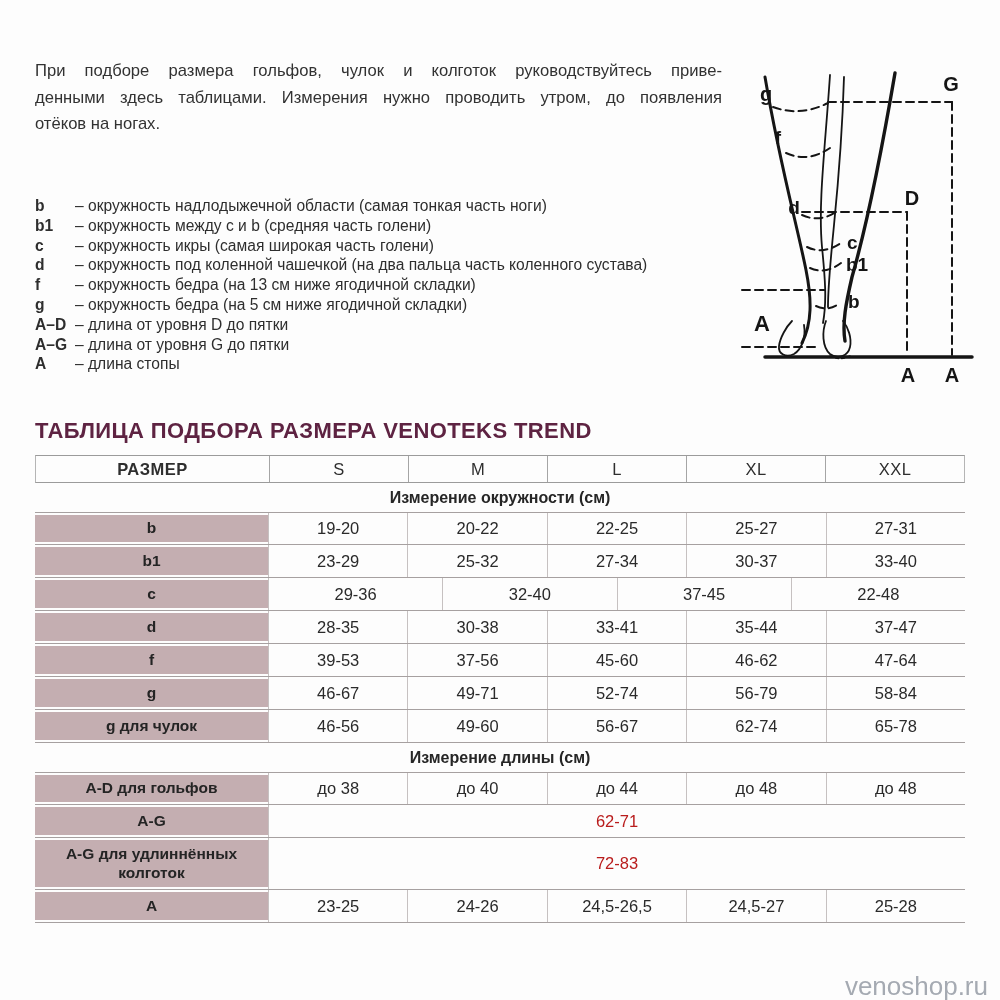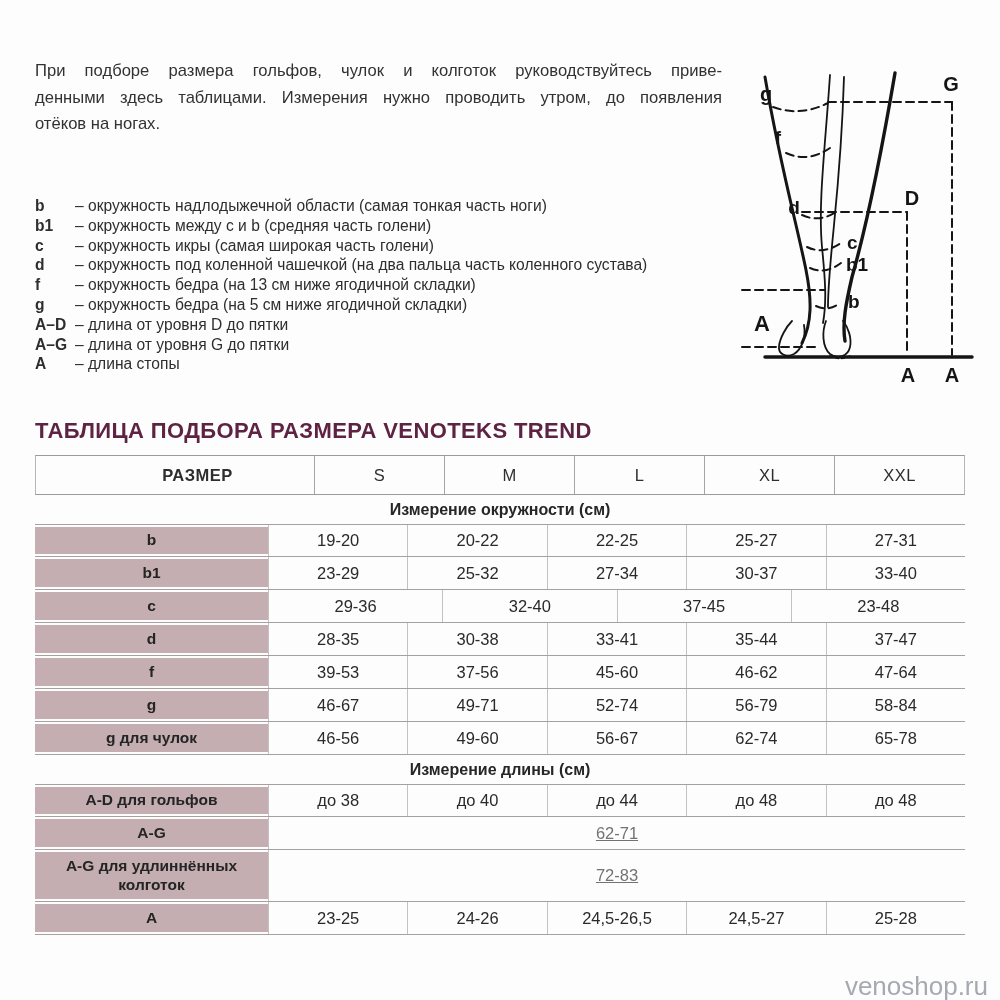--- a/index.html
+++ b/index.html
@@ -24,40 +24,40 @@
   .dlab{font-family:"Liberation Sans",sans-serif;font-weight:bold;fill:#151515;}
 
   
   .table-title{position:absolute;left:35px;top:418px;font-size:22px;font-weight:bold;
     letter-spacing:0.4px;color:var(--accent,#5e2342);}
 
   
   .size-table{position:absolute;left:35px;top:455px;width:930px;}
   .size-table *{box-sizing:border-box;}
   .trow{display:flex;align-items:stretch;}
-  .hrow{height:40px;border-top:1px solid #9b9b9b;border-bottom:1px solid #9b9b9b;
-        border-left:1px solid #b5b5b5;border-right:1px solid #b5b5b5;padding-left:45px;}
+  .hrow{height:28px;border-top:1px solid #9b9b9b;border-bottom:1px solid #9b9b9b;
+        border-left:1px solid #b5b5b5;border-right:1px solid #b5b5b5;}
   .hcell{display:flex;align-items:center;justify-content:center;font-size:16.5px;letter-spacing:0.5px;}
   .hcell.name-col{font-weight:bold;}
   .hcell + .hcell{border-left:1px solid #a5a5a5;}
   .name-col{flex:0 0 233px;}
   .val-col{flex:1;}
   .sect-label{height:29px;display:flex;align-items:center;justify-content:center;
               font-weight:bold;font-size:16px;color:#262626;}
   .drow{height:33px;border-bottom:1px solid #a6a0a0;}
   .drow.first{border-top:1px solid #a6a0a0;}
   .drow.tall{height:52px;}
   .drow .name-col{display:flex;}
   .name-pill{flex:1;margin:2px 0;background:var(--mauve,#c4aeb1);display:flex;align-items:center;
              justify-content:center;text-align:center;font-weight:bold;font-size:15.5px;
              line-height:1.18;color:#242424;padding:0 10px;}
   .vcell{display:flex;align-items:center;justify-content:center;font-size:16.5px;
          border-left:1px solid #c6c1c1;color:#2a2a2a;}
   .span-cell{flex:1;display:flex;align-items:center;justify-content:center;font-size:16.5px;
-             border-left:1px solid #c6c1c1;color:#737373;text-decoration:underline;}
+             border-left:1px solid #c6c1c1;color:#b91c1c;}
 
   .watermark{position:absolute;right:12px;top:971px;font-size:26px;color:#a5aab2;}
 </style>
 </head>
 <body>
 
 <div class="page">
 
   <div class="notice">
     <div class="pline just">При подборе размера гольфов, чулок и колготок руководствуйтесь приве-</div>
@@ -182,21 +182,21 @@
         <div class="val-col vcell">30-37</div>
         <div class="val-col vcell">33-40</div>
       </div>
       <div class="trow drow">
         <div class="name-col">
           <div class="name-pill">c</div>
         </div>
         <div class="val-col vcell">29-36</div>
         <div class="val-col vcell">32-40</div>
         <div class="val-col vcell">37-45</div>
-        <div class="val-col vcell">23-48</div>
+        <div class="val-col vcell">22-48</div>
       </div>
       <div class="trow drow">
         <div class="name-col">
           <div class="name-pill">d</div>
         </div>
         <div class="val-col vcell">28-35</div>
         <div class="val-col vcell">30-38</div>
         <div class="val-col vcell">33-41</div>
         <div class="val-col vcell">35-44</div>
         <div class="val-col vcell">37-47</div>

